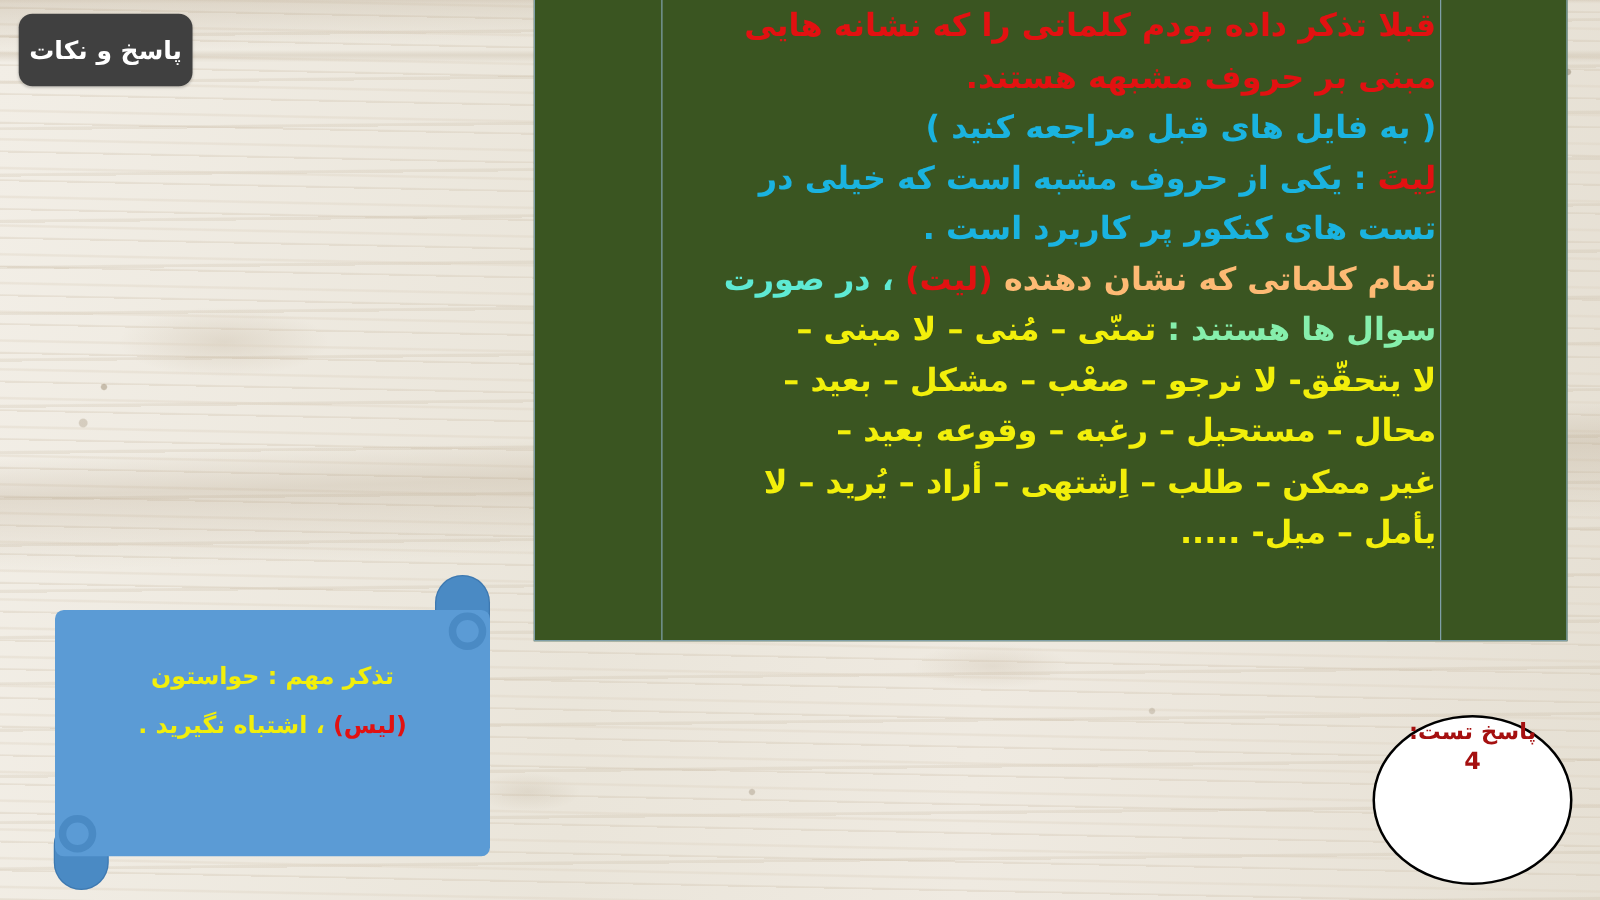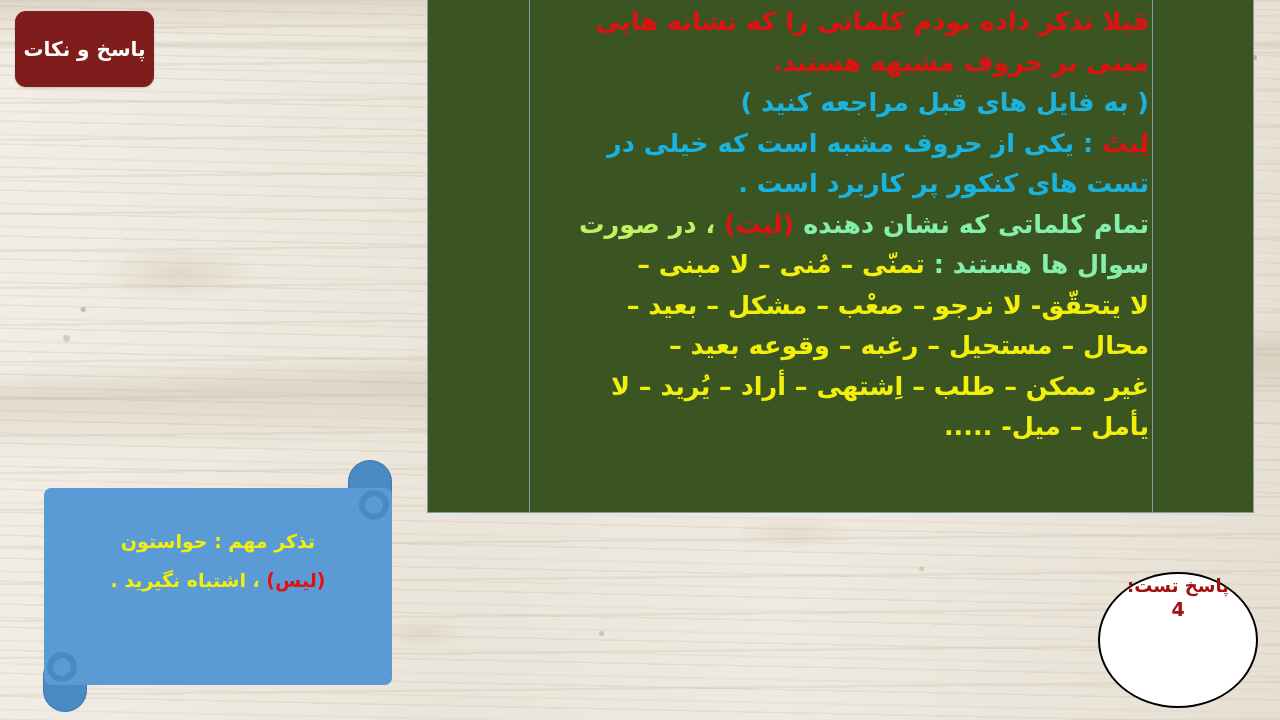--- a/index.html
+++ b/index.html
@@ -59,22 +59,22 @@
       radial-gradient(circle at 72% 79%, rgba(130,112,86,0.25) 0 2px, rgba(0,0,0,0) 3px),
       radial-gradient(circle at 98% 8%, rgba(120,105,80,0.40) 0 2px, rgba(0,0,0,0) 3px);
   }
 
   
   #answer-notes-btn {
     position: absolute;
     left: 15px;
     top: 11px;
     width: 139px;
-    height: 76px;
-    background: #7f1d1d;
+    height: 58px;
+    background: #404040;
     border-radius: 11px;
     display: flex;
     align-items: center;
     justify-content: center;
     box-shadow: 0 1px 2px rgba(0,0,0,0.18);
   }
   #answer-notes-btn .label {
     color: #ffffff;
     font-size: 20px;
     font-weight: bold;
@@ -231,21 +231,21 @@
 
 <div id="green-panel">
   <div class="col-divider" id="divider-left"></div>
   <div class="col-divider" id="divider-right"></div>
   <div id="green-text">
       <span class="ln" style="color: rgb(226, 17, 17);">قبلا تذکر داده بودم کلماتی را  که نشانه هایی</span>
       <span class="ln" style="color: rgb(226, 17, 17);">مبنی بر حروف مشبهه هستند.</span>
       <span class="ln" style="color: rgb(26, 179, 224);">( به فایل های قبل مراجعه کنید )</span>
       <span class="ln"><span style="color: rgb(226, 17, 17);">لِیتَ</span><span style="color: rgb(26, 179, 224);"> : یکی از حروف مشبه است که  خیلی در</span></span>
       <span class="ln" style="color: rgb(26, 179, 224);">تست های کنکور پر کاربرد است .</span>
-      <span class="ln"><span style="color: #86efac;">تمام کلماتی که نشان دهنده </span><span style="color: rgb(226, 17, 17);">(لیت)</span><span style="color: #bef264; margin-left: 24px;"> ، در صورت</span></span>
+      <span class="ln"><span style="color: #fdba74;">تمام کلماتی که نشان دهنده </span><span style="color: rgb(226, 17, 17);">(لیت)</span><span style="color: #5eead4; margin-left: 24px;"> ، در صورت</span></span>
       <span class="ln"><span style="color: #86efac;">سوال ها  هستند : </span><span style="color: rgb(242, 239, 11);">تمنّی – مُنی – لا مبنی –</span></span>
       <span class="ln" style="color: rgb(242, 239, 11);">لا یتحقّق- لا نرجو – صعْب – مشکل – بعید –</span>
       <span class="ln" style="color: rgb(242, 239, 11);">محال – مستحیل – رغبه – وقوعه بعید –</span>
       <span class="ln" style="color: rgb(242, 239, 11);">غیر ممکن – طلب –  اِشتهی – أراد – یُرید – لا</span>
       <span class="ln" style="color: rgb(242, 239, 11);">یأمل –  میل- .....</span>
     </div>
 </div>
 
 <div id="scroll-note">
   <div class="curl-tr"></div>

